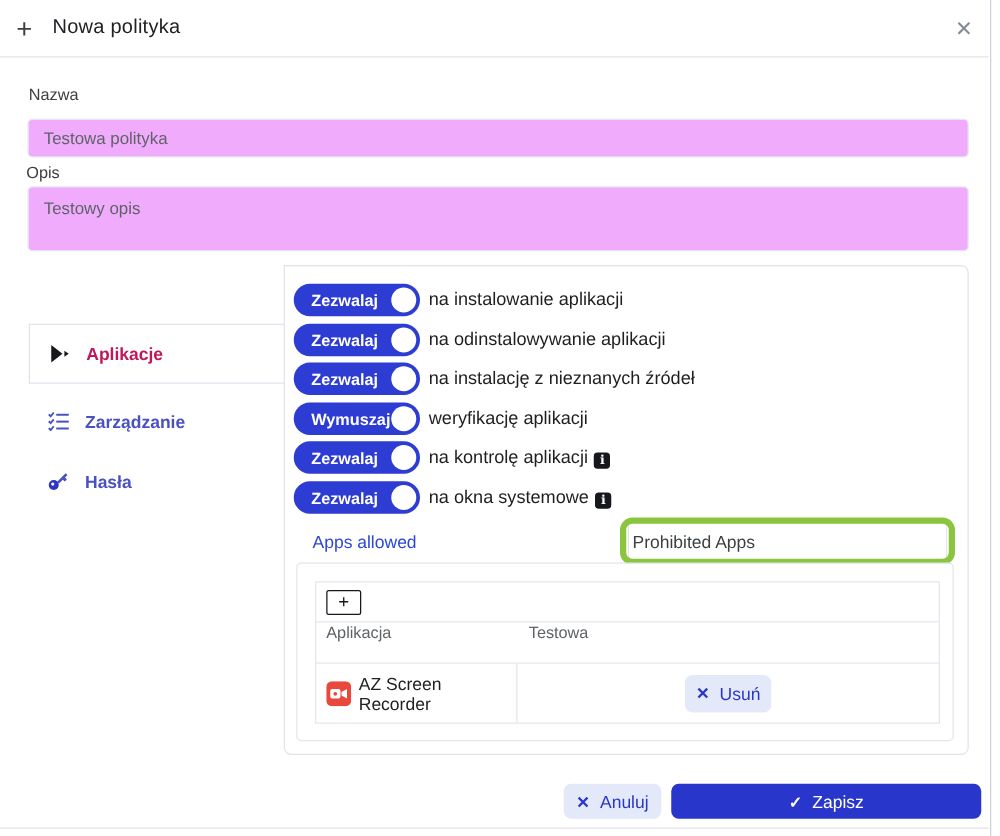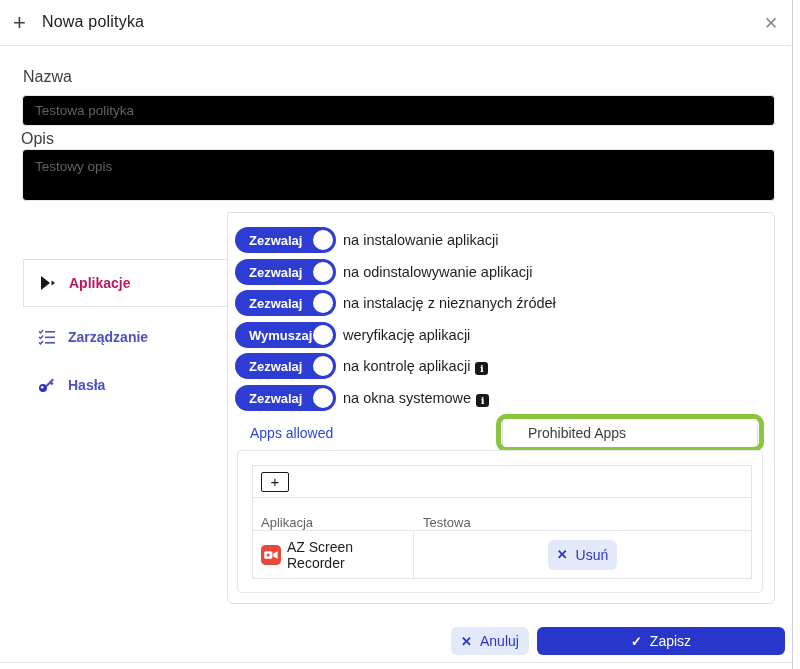--- a/index.html
+++ b/index.html
@@ -12,25 +12,25 @@
 
   
   .hdr-plus { left:13px; top:10px; font-size:22px; color:#3c4043; font-weight:400; }
   .hdr-title { left:42px; top:13px; font-size:16px; font-weight:500; color:#202124; letter-spacing:.2px; }
   .hdr-close { left:758px; top:11px; font-size:17px; color:#878c93; cursor:pointer; padding:2px 6px; }
   .hdr-line { left:0; top:45px; width:791px; height:1px; background:#e3e3e6; }
   .modal-right { left:792px; top:0; width:1px; height:669px; background:#cdd2da; }
   .modal-bottom { left:0; top:662px; width:791px; height:1px; background:#e3e3e6; }
 
   
-  .fld-label { font-size:16px; color:#3c4043; }
+  .fld-label { font-size:13px; color:#3c4043; }
   .lbl-name { left:23px; top:68px; }
   .lbl-desc { left:21px; top:130px; }
   .inp {
-    left:22px; width:753px; background:#000000; border:1px solid #e3e7f3; border-radius:4px;
+    left:22px; width:753px; background:#f0abfc; border:1px solid #e3e7f3; border-radius:4px;
     font-family:"Liberation Sans", sans-serif; font-size:13.5px; color:#5f6368; padding:0 12px; outline:none;
   }
   .inp-name { top:95px; height:31px; }
   .inp-desc { top:149px; height:52px; padding-top:8px; resize:none; line-height:17px; }
 
   
   .side-item { left:23px; width:205px; display:flex; align-items:center; gap:12px; padding-left:15px; background:#fff; }
   .side-box { border:1px solid #e0e3ea; }
   .si-1 { top:213px; height:46px; border-radius:6px 0 0 0; border-right:none; }
   .si-2 { top:259px; height:48px; border-right:none; }
@@ -57,33 +57,33 @@
     display:inline-block; width:13px; height:13px; margin-left:5px; background:#16181d; border-radius:3px;
     color:#fff; font-size:10px; font-weight:700; text-align:center; line-height:13px; vertical-align:-1px;
     font-family:"DejaVu Serif", serif;
   }
 
   
   .apps-allowed { left:250px; top:425px; font-size:14px; color:#2b46d9; cursor:pointer; }
   .prohibited-tab {
     left:502px; top:417px; width:256px; height:32px; background:#fff;
     border:1px solid #dcdfe7; border-bottom:none; border-radius:4px 4px 0 0;
-    font-size:14px; color:#3c4043; line-height:31px; padding-left:25px; cursor:pointer;
+    font-size:14px; color:#3c4043; line-height:31px; padding-left:3px; cursor:pointer;
   }
   .green-box { left:496px; top:414px; width:268px; height:38px; border:5px solid #8bc53f; border-radius:10px; pointer-events:none; }
 
   
   .pro-panel { left:237px; top:450px; width:526px; height:143px; border:1px solid #e3e6ec; border-radius:4px; background:#fff; }
   .apps-table { left:252px; top:465px; width:500px; border:1px solid #e3e6ec; background:#fff; }
   .t-addrow { height:32px; display:flex; align-items:center; padding-left:8px; border-bottom:1px solid #e3e6ec; }
   .add-btn {
     width:28px; height:20px; border:1.5px solid #17181c; border-radius:2px; background:#fff;
     font-size:15px; line-height:17px; text-align:center; color:#17181c; cursor:pointer; font-weight:500;
   }
-  .t-headrow { height:33px; display:flex; align-items:flex-end; border-bottom:1px solid #e3e6ec; font-size:13px; color:#5f6368; }
+  .t-headrow { height:33px; display:flex; align-items:flex-start; border-bottom:1px solid #e3e6ec; font-size:13px; color:#5f6368; }
   .t-datarow { height:47px; display:flex; align-items:stretch; font-size:14px; color:#202124; }
   .col-app { width:161px; padding-left:8px; display:flex; align-items:center; gap:6px; }
   .col-pkg { width:250px; padding-left:9px; display:flex; align-items:center; }
   .col-act { flex:1; display:flex; align-items:center; justify-content:center; }
   .t-datarow .col-app { border-right:1px solid #e3e6ec; }
   .t-datarow .col-pkg { border-right:1px solid #e3e6ec; }
   .app-ic { width:20px; height:20px; flex:0 0 auto; }
   .btn-light {
     background:#e4e9fa; color:#2936cb; border:none; border-radius:6px; font-size:14px; font-weight:500;
     display:flex; align-items:center; justify-content:center; gap:8px; cursor:pointer;

